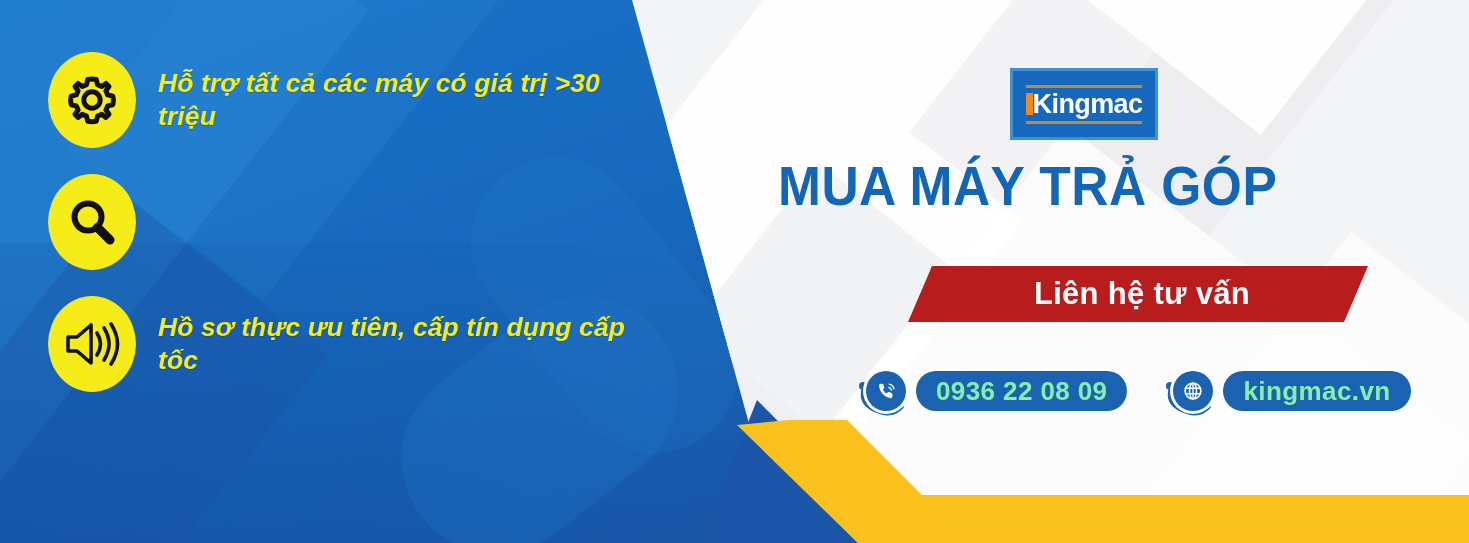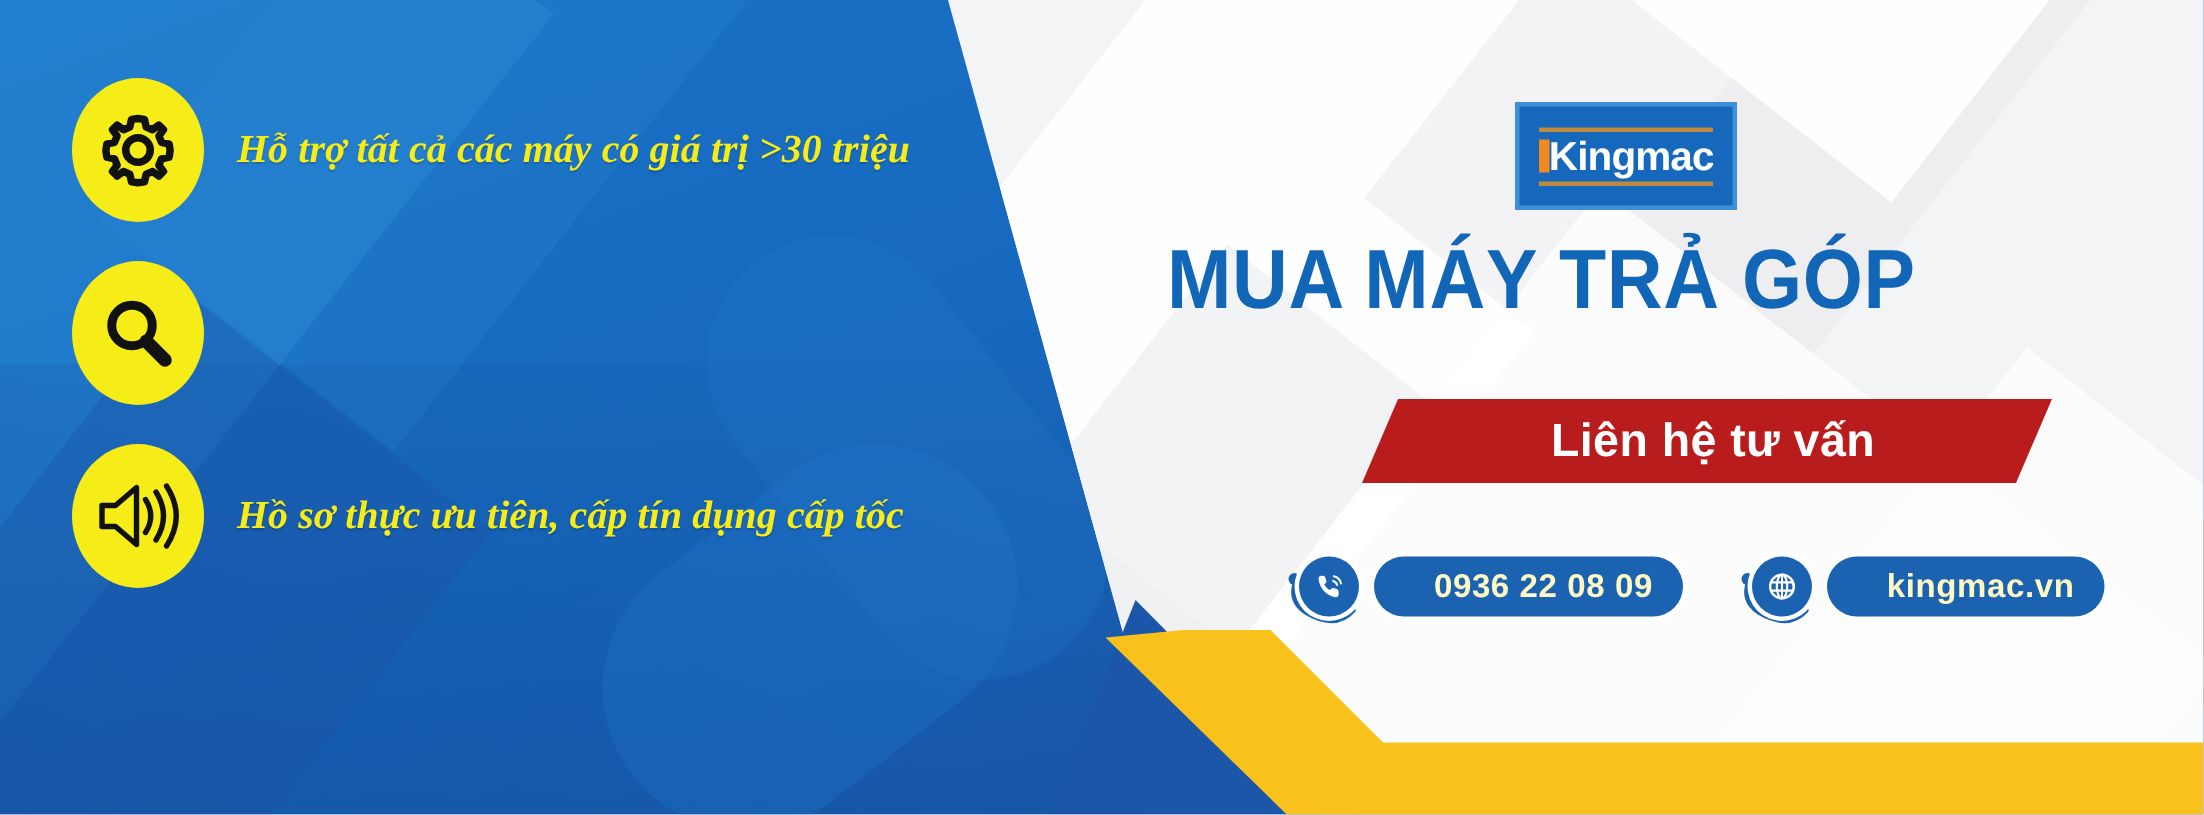--- a/index.html
+++ b/index.html
@@ -115,21 +115,21 @@
   }
   .f-icon svg{ display:block; }
   .f-text{
     color:#f5ec18;
     font-size:26.5px;
     font-weight:bold;
     font-style:italic;
     line-height:1.26;
     letter-spacing:.1px;
     text-shadow:0 1px 1px rgba(0,0,0,.18);
-    font-family:Liberation Serif, serif;
+    font-family:Liberation Sans, sans-serif;
   }
 
   
   .logo{
     position:absolute; left:1010px; top:68px;
     width:148px; height:72px;
     background:#1668bd;
     border:3px solid #3e91d8;
     box-sizing:border-box;
     display:flex; flex-direction:column; align-items:center; justify-content:center;
@@ -207,27 +207,26 @@
     position:relative; z-index:2;
     margin-left:10px;
     height:40px;
     border-radius:20px;
     background:#1b63b0;
     display:flex; align-items:center;
     padding:0 20px;
     box-shadow:0 0 0 3px #ffffff;
   }
   .c-pill span{
-    color:#fef9c3;
-    font-size:22px;
+    color:#86efac;
+    font-size:26px;
     font-weight:bold;
     letter-spacing:.4px;
     font-family:"Liberation Sans",sans-serif;
     white-space:nowrap;
-    margin-left:20px;
   }
 </style>
 </head>
 <body>
 
 <div id="banner">
 
   <div class="blue-base"></div>
   <div class="blue-diag-1"></div>
   <div class="blue-diag-3"></div>

